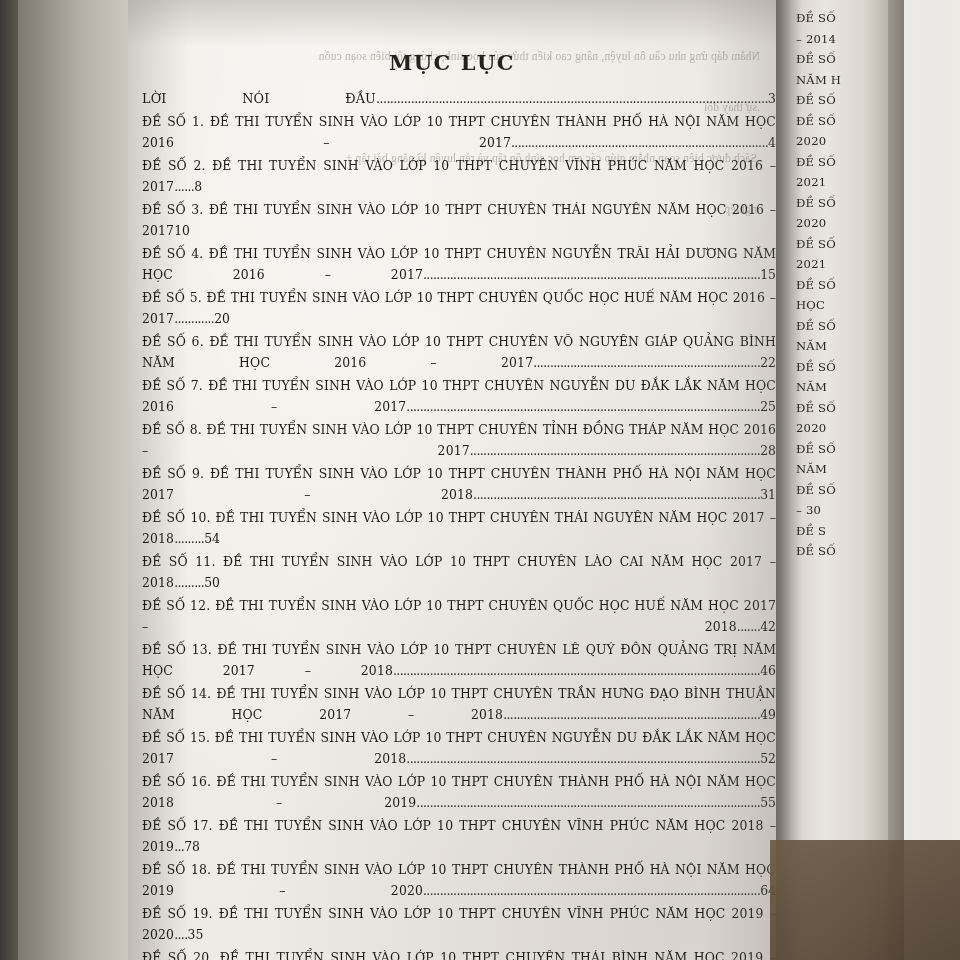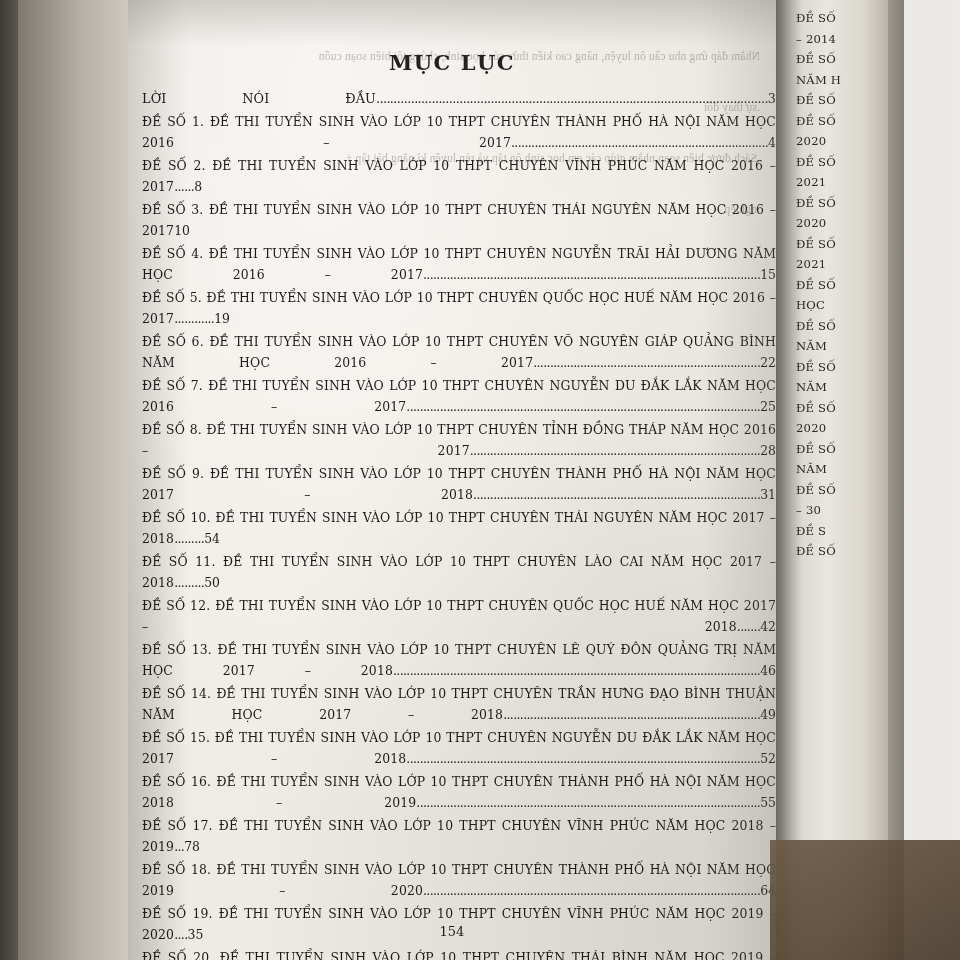--- a/index.html
+++ b/index.html
@@ -225,21 +225,21 @@
     <p class="toc-entry first-entry"><span class="etext">LỜI NÓI ĐẦU</span><span class="leader">.................................................................................................................</span><span class="pg">3</span></p>
 
     <p class="toc-entry"><span class="etext">ĐỀ SỐ 1. ĐỀ THI TUYỂN SINH VÀO LỚP 10 THPT CHUYÊN THÀNH PHỐ HÀ NỘI NĂM HỌC 2016 – 2017</span><span class="leader">.............................................................................</span><span class="pg">4</span></p>
 
     <p class="toc-entry"><span class="etext">ĐỀ SỐ 2. ĐỀ THI TUYỂN SINH VÀO LỚP 10 THPT CHUYÊN VĨNH PHÚC NĂM HỌC 2016 – 2017</span><span class="leader">......</span><span class="pg">8</span></p>
 
     <p class="toc-entry"><span class="etext">ĐỀ SỐ 3. ĐỀ THI TUYỂN SINH VÀO LỚP 10 THPT CHUYÊN THÁI NGUYÊN NĂM HỌC 2016 – 2017</span><span class="leader"></span><span class="pg">10</span></p>
 
     <p class="toc-entry"><span class="etext">ĐỀ SỐ 4. ĐỀ THI TUYỂN SINH VÀO LỚP 10 THPT CHUYÊN NGUYỄN TRÃI HẢI DƯƠNG NĂM HỌC 2016 – 2017</span><span class="leader">.....................................................................................................</span><span class="pg">15</span></p>
 
-    <p class="toc-entry"><span class="etext">ĐỀ SỐ 5. ĐỀ THI TUYỂN SINH VÀO LỚP 10 THPT CHUYÊN QUỐC HỌC HUẾ NĂM HỌC 2016 – 2017</span><span class="leader">............</span><span class="pg">19</span></p>
+    <p class="toc-entry"><span class="etext">ĐỀ SỐ 5. ĐỀ THI TUYỂN SINH VÀO LỚP 10 THPT CHUYÊN QUỐC HỌC HUẾ NĂM HỌC 2016 – 2017</span><span class="leader">............</span><span class="pg">20</span></p>
 
     <p class="toc-entry"><span class="etext">ĐỀ SỐ 6. ĐỀ THI TUYỂN SINH VÀO LỚP 10 THPT CHUYÊN VÕ NGUYÊN GIÁP QUẢNG BÌNH NĂM HỌC 2016 – 2017</span><span class="leader">....................................................................</span><span class="pg">22</span></p>
 
     <p class="toc-entry"><span class="etext">ĐỀ SỐ 7. ĐỀ THI TUYỂN SINH VÀO LỚP 10 THPT CHUYÊN NGUYỄN DU ĐẮK LẮK NĂM HỌC 2016 – 2017</span><span class="leader">..........................................................................................................</span><span class="pg">25</span></p>
 
     <p class="toc-entry"><span class="etext">ĐỀ SỐ 8. ĐỀ THI TUYỂN SINH VÀO LỚP 10 THPT CHUYÊN TỈNH ĐỒNG THÁP NĂM HỌC 2016 – 2017</span><span class="leader">.......................................................................................</span><span class="pg">28</span></p>
 
     <p class="toc-entry"><span class="etext">ĐỀ SỐ 9. ĐỀ THI TUYỂN SINH VÀO LỚP 10 THPT CHUYÊN THÀNH PHỐ HÀ NỘI NĂM HỌC 2017 – 2018</span><span class="leader">......................................................................................</span><span class="pg">31</span></p>
 
     <p class="toc-entry"><span class="etext">ĐỀ SỐ 10. ĐỀ THI TUYỂN SINH VÀO LỚP 10 THPT CHUYÊN THÁI NGUYÊN NĂM HỌC 2017 – 2018</span><span class="leader">.........</span><span class="pg">54</span></p>
@@ -259,21 +259,20 @@
     <p class="toc-entry"><span class="etext">ĐỀ SỐ 17. ĐỀ THI TUYỂN SINH VÀO LỚP 10 THPT CHUYÊN VĨNH PHÚC NĂM HỌC 2018 – 2019</span><span class="leader">...</span><span class="pg">78</span></p>
 
     <p class="toc-entry"><span class="etext">ĐỀ SỐ 18. ĐỀ THI TUYỂN SINH VÀO LỚP 10 THPT CHUYÊN THÀNH PHỐ HÀ NỘI NĂM HỌC 2019 – 2020</span><span class="leader">.....................................................................................................</span><span class="pg">64</span></p>
 
     <p class="toc-entry"><span class="etext">ĐỀ SỐ 19. ĐỀ THI TUYỂN SINH VÀO LỚP 10 THPT CHUYÊN VĨNH PHÚC NĂM HỌC 2019 – 2020</span><span class="leader">....</span><span class="pg">35</span></p>
 
     <p class="toc-entry"><span class="etext">ĐỀ SỐ 20. ĐỀ THI TUYỂN SINH VÀO LỚP 10 THPT CHUYÊN THÁI BÌNH NĂM HỌC 2019 – 2020</span></p>
 
   </div>
 
-  <div class="page-number">154</div>
 
   <div class="warp"></div>
   <div class="top-shade"></div>
 
   <div class="page-right"></div>
   <div class="page-right-shadow"></div>
 
   <div class="right-col">
     <div>ĐỀ SỐ</div>
     <div>– 2014</div>

